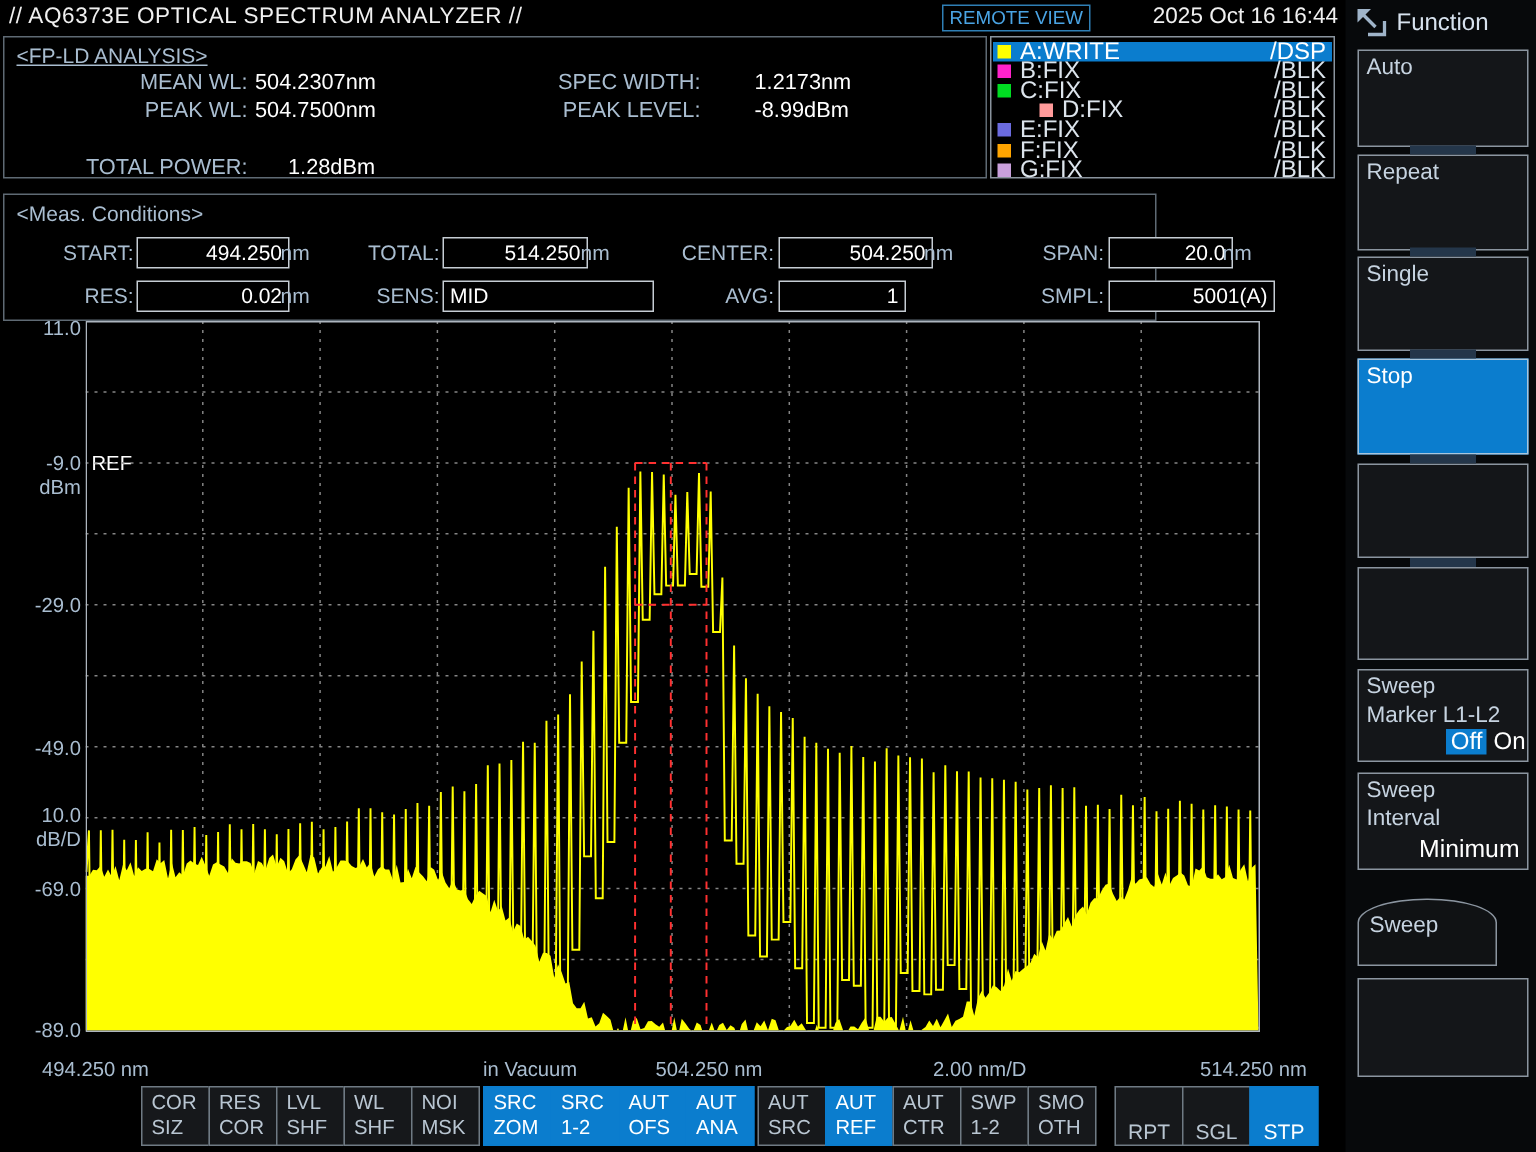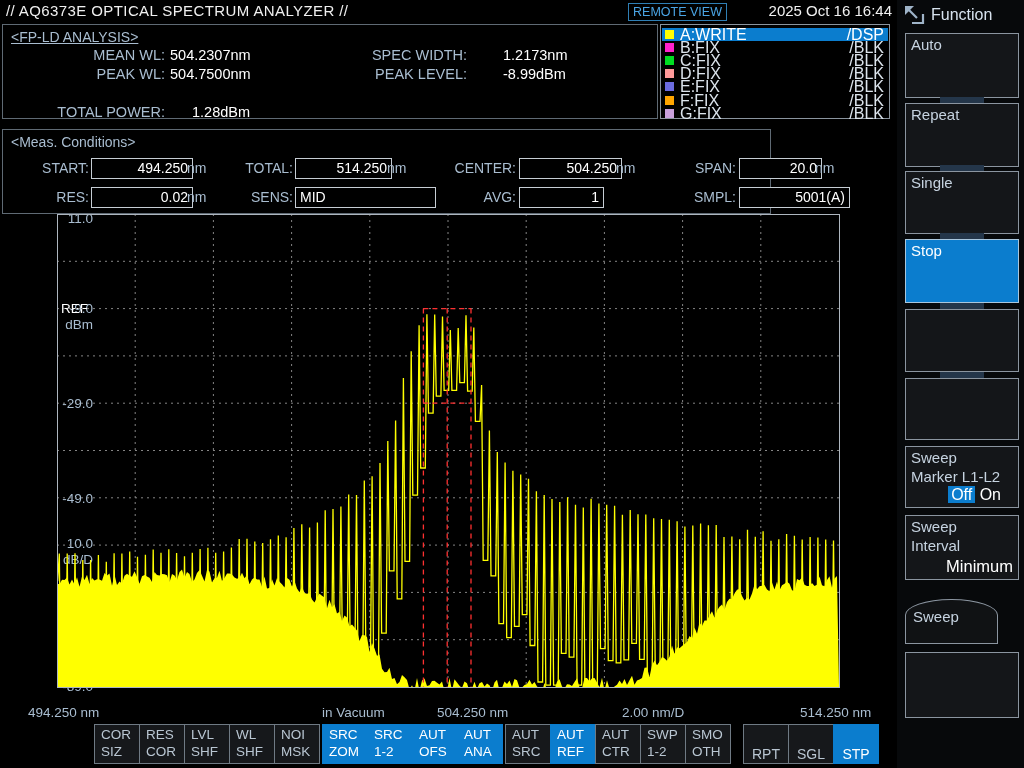--- a/index.html
+++ b/index.html
@@ -31,42 +31,42 @@
   .lrow .lname{position:absolute;left:18px;top:0;}
   .lrow .lmode{position:absolute;right:4px;top:0;}
   
   .mrow{position:absolute;left:0;width:100%;height:22px;}
   .ml{position:absolute;text-align:right;color:#a9bdd0;font-size:14px;top:2px;white-space:nowrap;}
   .mbox{position:absolute;top:0;background:#000;border:1px solid #c6cdd4;color:#fff;font-size:14px;
         text-align:right;padding:0 4px;height:19px;line-height:19px;box-sizing:content-box;}
   .mbox.left{text-align:left;}
   .mu{position:absolute;color:#a9bdd0;font-size:14px;top:2px;}
   
-  .ylab{position:absolute;left:0;width:54px;text-align:right;color:#a9bdd0;font-size:13.5px;white-space:nowrap;padding-left:39px;}
+  .ylab{position:absolute;left:0;width:54px;text-align:right;color:#a9bdd0;font-size:13.5px;white-space:nowrap;}
   .xlab{position:absolute;top:705px;color:#a9bdd0;font-size:13.5px;white-space:nowrap;}
   #ref-lab{position:absolute;left:61px;top:301px;color:#fff;font-size:13.5px;}
   #plot{position:absolute;left:57px;top:214px;}
   
   #toolbar{position:absolute;left:95px;top:724px;height:40px;display:flex;}
   .tgroup{display:flex;margin-right:3px;}
   .tgroup.last{margin-left:10px;margin-right:0;}
   .tbtn{width:46px;height:40px;border:1px solid #6f7a84;margin-left:-1px;background:#16181b;
         color:#b9c6d2;font-size:13.5px;line-height:1.25;display:flex;flex-direction:column;
         justify-content:center;padding-left:6px;box-sizing:border-box;white-space:nowrap;}
   .tbtn.single{padding-left:0;align-items:center;font-size:14px;justify-content:flex-end;}
   .tbtn.active{background:#0b7dce;color:#fff;border-color:#0b7dce;}
   
   #sidebar{position:absolute;left:897px;top:0;width:127px;height:768px;background:#07090b;}
   #fn-head{position:absolute;left:6px;top:5px;height:26px;color:#d7e2ee;font-size:16px;}
   #fn-head svg{vertical-align:-5px;margin-right:6px;}
   .skey{position:absolute;left:8px;width:114px;border:1px solid #8b95a0;background:#141619;
         box-sizing:border-box;color:#c6d3e0;font-size:15px;padding:2px 5px;line-height:1.25;}
   .skey.active{background:#0b7dce;color:#fff;border-color:#a9c6dd;}
   .skey .val{position:absolute;right:5px;bottom:2px;color:#fff;font-size:16.5px;}
-  .skey .toggle{position:absolute;right:17px;bottom:2px;font-size:16px;color:#fff;}
+  .skey .toggle{position:absolute;right:1px;bottom:2px;font-size:16px;color:#fff;}
   .skey .chip{background:#0b7dce;padding:0 3px;}
   .conn{position:absolute;left:43px;width:44px;height:6px;background:#24364a;}
   .mtab{position:absolute;left:8px;top:599px;width:93px;height:45px;border:1px solid #8b95a0;
         background:#101214;box-sizing:border-box;color:#c6d3e0;font-size:15px;padding:8px 0 0 7px;
         border-radius:46px 46px 0 0 / 16px 16px 0 0;}
 </style>
 </head>
 <body>
 
 <div class="abs" id="hdr-title">// AQ6373E OPTICAL SPECTRUM ANALYZER //</div>
@@ -91,21 +91,21 @@
     <div class="lrow" style="top: 16.1px;">
       <span class="sq" style="background: rgb(255, 34, 204);"></span>
       <span class="lname">B:FIX</span>
       <span class="lmode">/BLK</span>
     </div>
     <div class="lrow" style="top: 29.2px;">
       <span class="sq" style="background: rgb(0, 221, 34);"></span>
       <span class="lname">C:FIX</span>
       <span class="lmode">/BLK</span>
     </div>
-    <div class="lrow" style="top: 42.3px;">
+    <div class="lrow" style="top: 42.3px; margin-left: 28px;">
       <span class="sq" style="background: rgb(255, 154, 154);"></span>
       <span class="lname">D:FIX</span>
       <span class="lmode">/BLK</span>
     </div>
     <div class="lrow" style="top: 55.4px;">
       <span class="sq" style="background: rgb(107, 107, 223);"></span>
       <span class="lname">E:FIX</span>
       <span class="lmode">/BLK</span>
     </div>
     <div class="lrow" style="top: 68.5px;">

